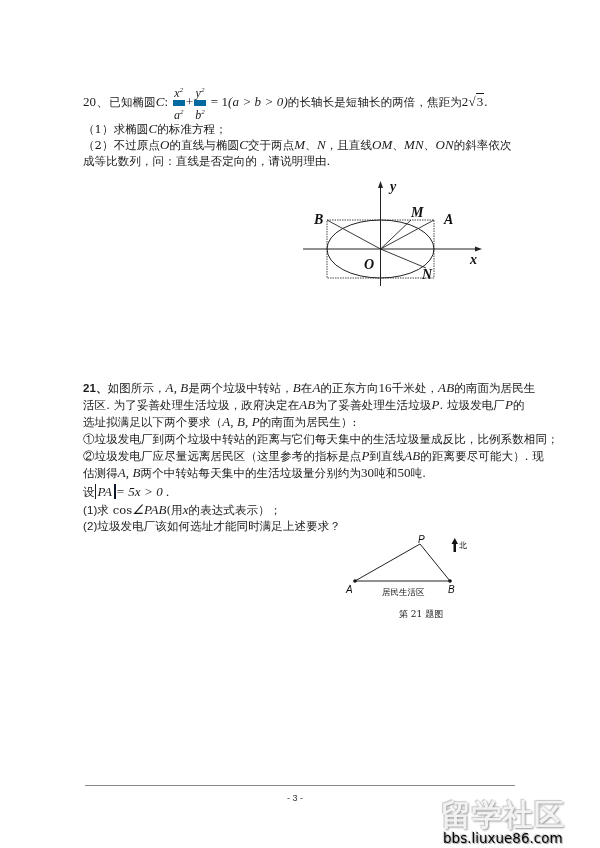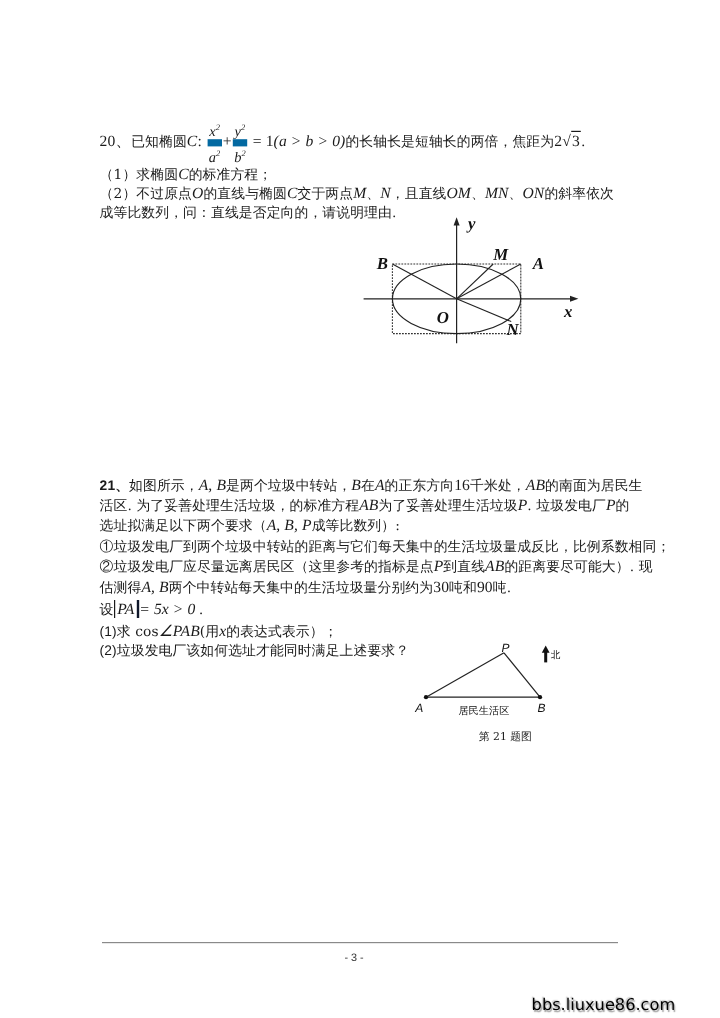--- a/index.html
+++ b/index.html
@@ -1,19 +1,19 @@
 <!DOCTYPE html>
 <html><head>
 <meta charset="utf-8">
 <style>
   html, body { margin: 0; padding: 0; background: #ffffff; }
   body { width: 600px; height: 848px; position: relative; overflow: hidden;
          font-family: "DejaVu Serif", "Liberation Serif", serif; color: #1a1a1a; }
   .abs { position: absolute; }
-  .line { position: absolute; left: 83px; font-size: 11.5px; line-height: 16px; white-space: nowrap; letter-spacing: 0.1px; margin-top: 16px; }
+  .line { position: absolute; left: 83px; font-size: 11.5px; line-height: 16px; white-space: nowrap; letter-spacing: 0.1px; }
   .it { font-family: "Liberation Serif", serif; font-style: italic; font-size: 13px; }
   .rm { font-family: "Liberation Serif", serif; font-size: 13px; }
   .sans { font-family: "Liberation Sans", sans-serif; }
   .frac { display: inline-block; vertical-align: middle; text-align: center; font-family: "Liberation Serif", serif; font-style: italic; font-size: 12px; line-height: 13px; margin: 0 1px; }
   .frac .num { display: block; border-bottom: 6px solid #0369a1; padding: 0 1px; }
   .frac .den { display: block; padding: 0 1px; }
   sup { font-size: 7px; vertical-align: 5px; }
   .bar { border-left: 1px solid #1a1a1a; border-right: 2px solid #0f172a; padding: 0 2px; }
   .sqrt { border-top: 1px solid #1a1a1a; padding: 0 1px; }
   .footer-rule { position: absolute; left: 85px; top: 785px; width: 430px; height: 1px; background: #8a8a8a; }
@@ -67,31 +67,31 @@
   <text x="64" y="94" font-family="Liberation Serif, serif" font-style="italic" font-weight="bold" font-size="14" fill="#111">O</text>
   <text x="122" y="104" font-family="Liberation Serif, serif" font-style="italic" font-weight="bold" font-size="14" fill="#111">N</text>
   <text x="170" y="89" font-family="Liberation Serif, serif" font-style="italic" font-weight="bold" font-size="14" fill="#111">x</text>
 </svg>
 
 <div>
   <div class="line" style="top:380px;">
     <span class="sans" style="font-weight:bold;">21、</span><span>如图所示，</span><span class="it">A, B</span><span>是两个垃圾中转站，</span><span class="it">B</span><span>在</span><span class="it">A</span><span>的正东方向</span><span class="rm">16</span><span>千米处，</span><span class="it">AB</span><span>的南面为居民生</span>
   </div>
   <div class="line" style="top:397px;">
-    <span>活区. 为了妥善处理生活垃圾，的标准方程</span><span class="it">AB</span><span>为了妥善处理生活垃圾</span><span class="it">P</span><span>. 垃圾发电厂</span><span class="it">P</span><span>的</span>
+    <span>活区. 为了妥善处理生活垃圾，政府决定在</span><span class="it">AB</span><span>为了妥善处理生活垃圾</span><span class="it">P</span><span>. 垃圾发电厂</span><span class="it">P</span><span>的</span>
   </div>
   <div class="line" style="top:414px;">
-    <span>选址拟满足以下两个要求（</span><span class="it">A, B, P</span><span>成等比数列）:</span>
+    <span>选址拟满足以下两个要求（</span><span class="it">A, B, P</span><span>的南面为居民生）:</span>
   </div>
   <div class="line" style="top:431px;">①垃圾发电厂到两个垃圾中转站的距离与它们每天集中的生活垃圾量成反比，比例系数相同；</div>
   <div class="line" style="top:448px;">
     <span>②垃圾发电厂应尽量远离居民区（这里参考的指标是点</span><span class="it">P</span><span>到直线</span><span class="it">AB</span><span>的距离要尽可能大）. 现</span>
   </div>
   <div class="line" style="top:465px;">
-    <span>估测得</span><span class="it">A, B</span><span>两个中转站每天集中的生活垃圾量分别约为</span><span class="rm">30</span><span>吨和</span><span class="rm">90</span><span>吨.</span>
+    <span>估测得</span><span class="it">A, B</span><span>两个中转站每天集中的生活垃圾量分别约为</span><span class="rm">30</span><span>吨和</span><span class="rm">50</span><span>吨.</span>
   </div>
   <div class="line" style="top:484px;">
     <span>设</span><span class="it bar">PA</span><span class="rm" style="font-style:italic;">= 5x &gt; 0 .</span>
   </div>
   <div class="line" style="top:502px;">
     <span class="sans">(1)</span><span>求 cos</span><span class="it">∠PAB</span><span>(用</span><span class="it">x</span><span>的表达式表示）；</span>
   </div>
   <div class="line" style="top:518px;">
     <span class="sans">(2)</span><span>垃圾发电厂该如何选址才能同时满足上述要求？</span>
   </div>
@@ -113,14 +113,15 @@
   </g>
   <text x="119" y="18" font-family="DejaVu Serif, serif" font-size="8" fill="#111">北</text>
   <text x="42" y="65" font-family="DejaVu Serif, serif" font-size="8.5" fill="#111">居民生活区</text>
 </svg>
 <div class="caption" style="left:382px; top:608px;">第 21 题图</div>
 
 <div class="footer-rule"></div>
 <div class="page-num">- 3 -</div>
 
 <div class="wm">
+  <div class="wm-big">留学社区</div>
   <div class="wm-small">bbs.liuxue86.com</div>
 </div>
 
 </body></html>

